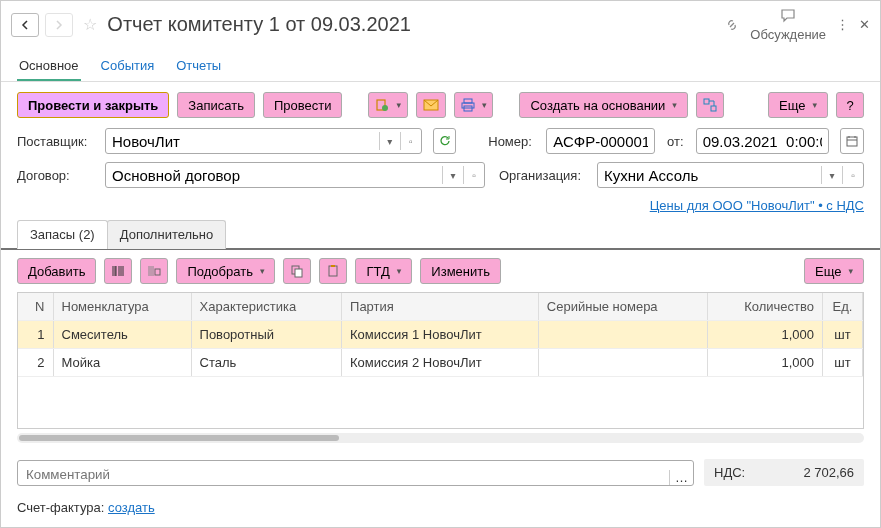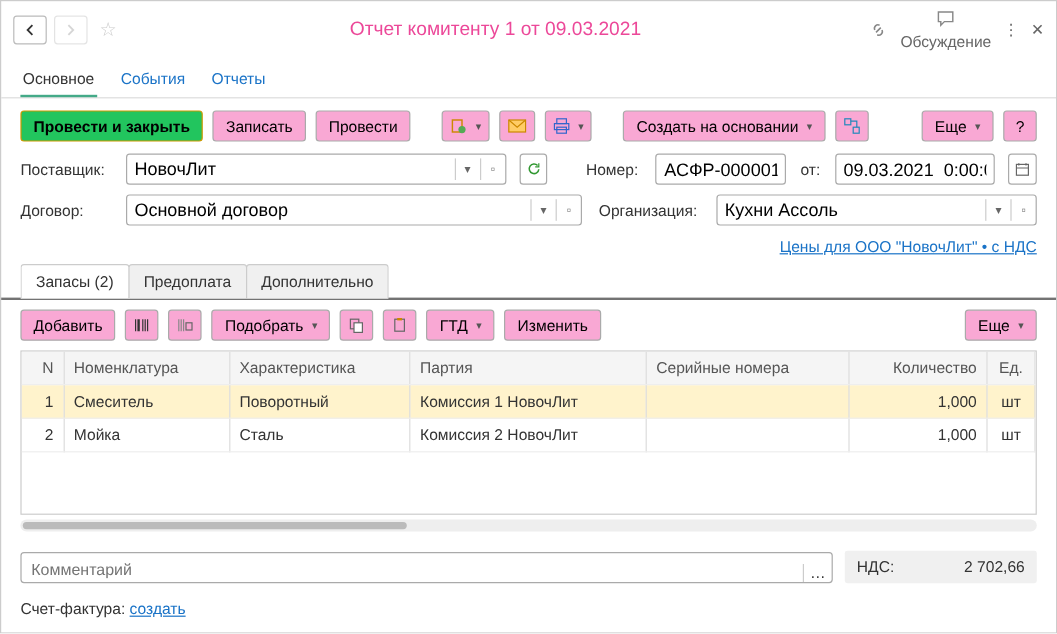--- a/index.html
+++ b/index.html
@@ -2,29 +2,29 @@
 <html><head>
 <meta charset="utf-8">
 <style>
 * { box-sizing: border-box; margin: 0; padding: 0; }
 body { font-family: Arial, sans-serif; font-size: 13px; color: #333; background: #fff; width: 881px; height: 528px; overflow: hidden; }
 .window { border: 1px solid #ccc; height: 100%; display: flex; flex-direction: column; }
 .titlebar { display: flex; align-items: center; padding: 6px 10px; gap: 6px; }
 .nav-btn { width: 28px; height: 24px; border: 1px solid #bbb; border-radius: 3px; background: #fff; display: flex; align-items: center; justify-content: center; cursor: pointer; }
 .nav-btn.disabled { opacity: 0.4; }
 .star-icon { font-size: 16px; color: #ccc; margin: 0 4px; cursor: pointer; }
-.title { font-size: 16px; font-weight: normal; color: #ec4899; flex: 1; text-align: center; }
+.title { font-size: 20px; font-weight: normal; color: #404040; flex: 1; }
 .title-actions { display: flex; gap: 10px; align-items: center; }
 .icon-btn { cursor: pointer; color: #666; display: flex; align-items: center; gap: 4px; flex-direction: column; }
 .tabs-nav { display: flex; gap: 18px; padding: 4px 16px 0; border-bottom: 1px solid #ddd; }
 .tab-nav-item { padding: 6px 2px; cursor: pointer; color: #1a73c7; border-bottom: 2px solid transparent; }
 .tab-nav-item.active { color: #333; border-bottom: 2px solid #4a8; }
 .toolbar { display: flex; gap: 8px; padding: 10px 16px; align-items: center; flex-wrap: wrap; }
 .btn { border: 1px solid #aaa; border-radius: 3px; background: #f9a8d4; padding: 5px 10px; cursor: pointer; font-size: 13px; display: inline-flex; align-items: center; gap: 4px; height: 26px; }
-.btn-primary { background: #22c55e; border-color: #cc9900; font-weight: bold; }
+.btn-primary { background: #f0abfc; border-color: #cc9900; font-weight: bold; }
 .btn-icon { padding: 3px 6px; min-width: 28px; justify-content: center; }
 .spacer { flex: 1; }
 .form-rows { padding: 0 16px; }
 .form-row { display: flex; align-items: center; gap: 8px; margin-bottom: 8px; }
 .form-label { min-width: 80px; }
 .input-group { display: flex; align-items: center; border: 1px solid #aaa; border-radius: 3px; background: #fff; height: 26px; }
 .input-group input { border: none; padding: 3px 6px; font-size: 15px; outline: none; background: transparent; }
 .input-group .sep { width: 1px; height: 18px; background: #ccc; }
 .input-group .mini-btn { width: 20px; height: 24px; display: flex; align-items: center; justify-content: center; cursor: pointer; color: #666; font-size: 10px; }
 .ext-btn { width: 24px; height: 26px; border: 1px solid #aaa; border-radius: 3px; background: #fff; display: flex; align-items: center; justify-content: center; cursor: pointer; font-size: 11px; margin-left: 3px; }
@@ -189,21 +189,20 @@
         <span class="sep"></span>
           <span class="mini-btn">▫</span>
       </div>
     </div>
   </div>
 
   <div class="link-row"><span class="link">Цены для ООО "НовочЛит" • с НДС</span></div>
 
   <div class="inner-tabs">
     <div class="inner-tab active">Запасы (2)</div>
-    <div class="inner-tab">Предоплата</div>
     <div class="inner-tab">Дополнительно</div>
   </div>
 
   <div class="table-toolbar">
     <button class="btn">Добавить</button>
     <button class="btn btn-icon">
         <svg width="14" height="14" viewBox="0 0 14 14">
           <path d="M2 2 v10 M4 2 v10 M5 2 v10 M8 2 v10 M10 2 v10 M12 2 v10" stroke="#333" stroke-width="1"></path>
         </svg>
       </button>

